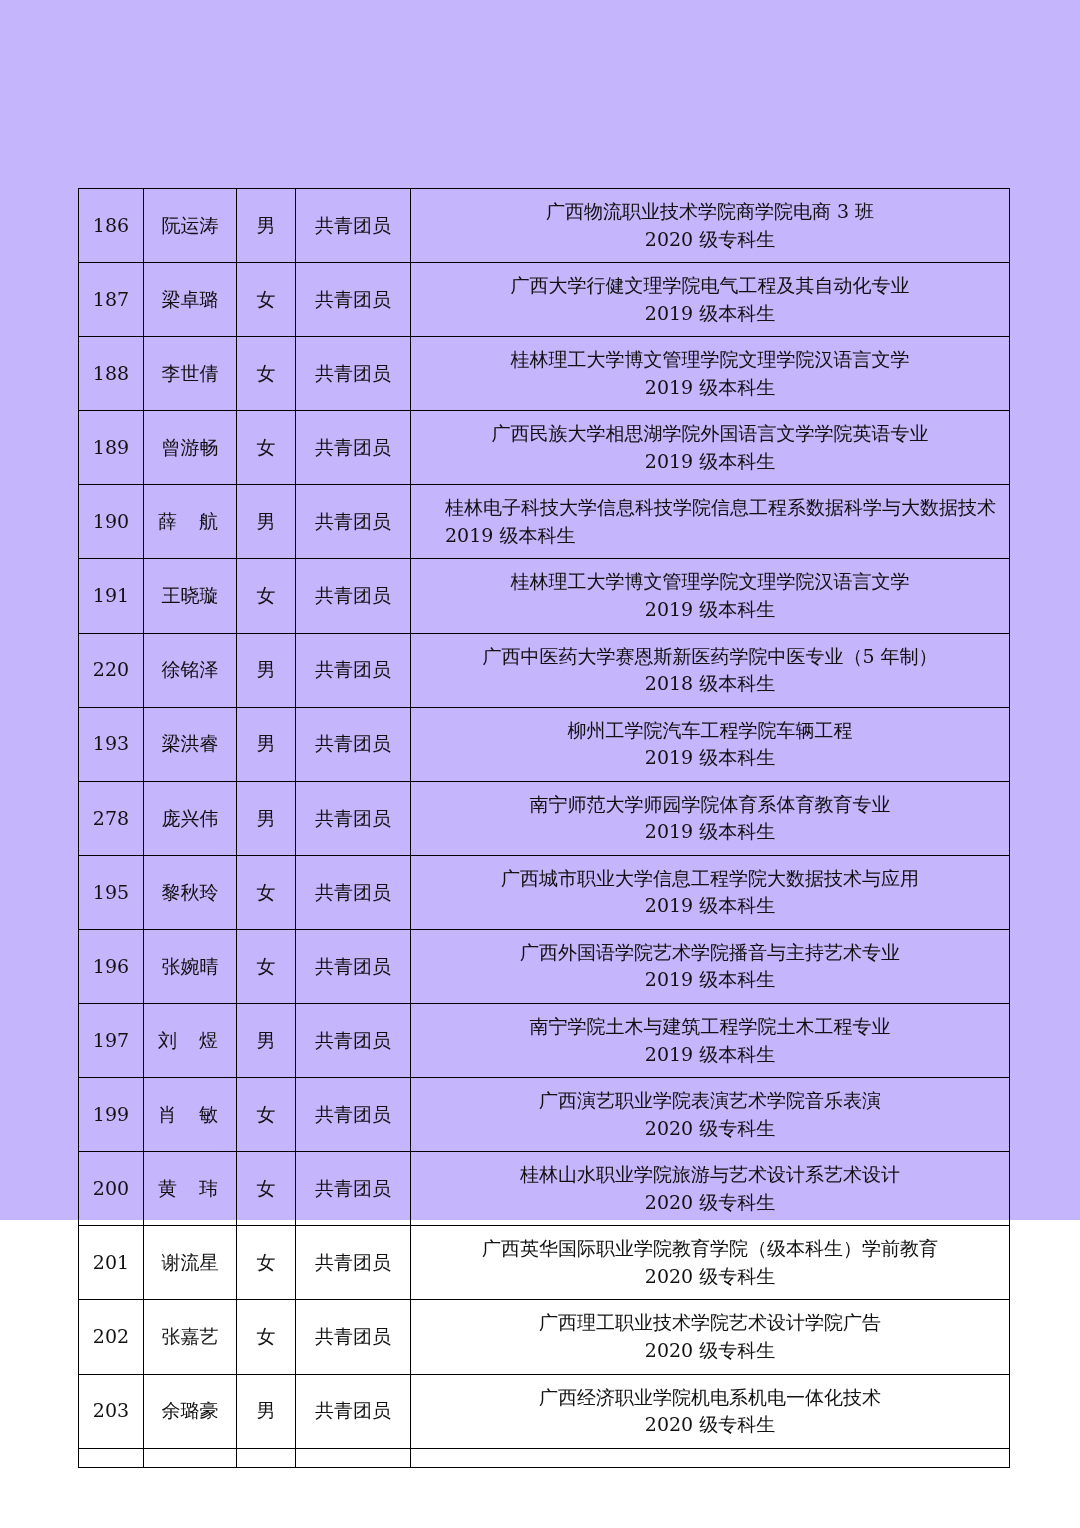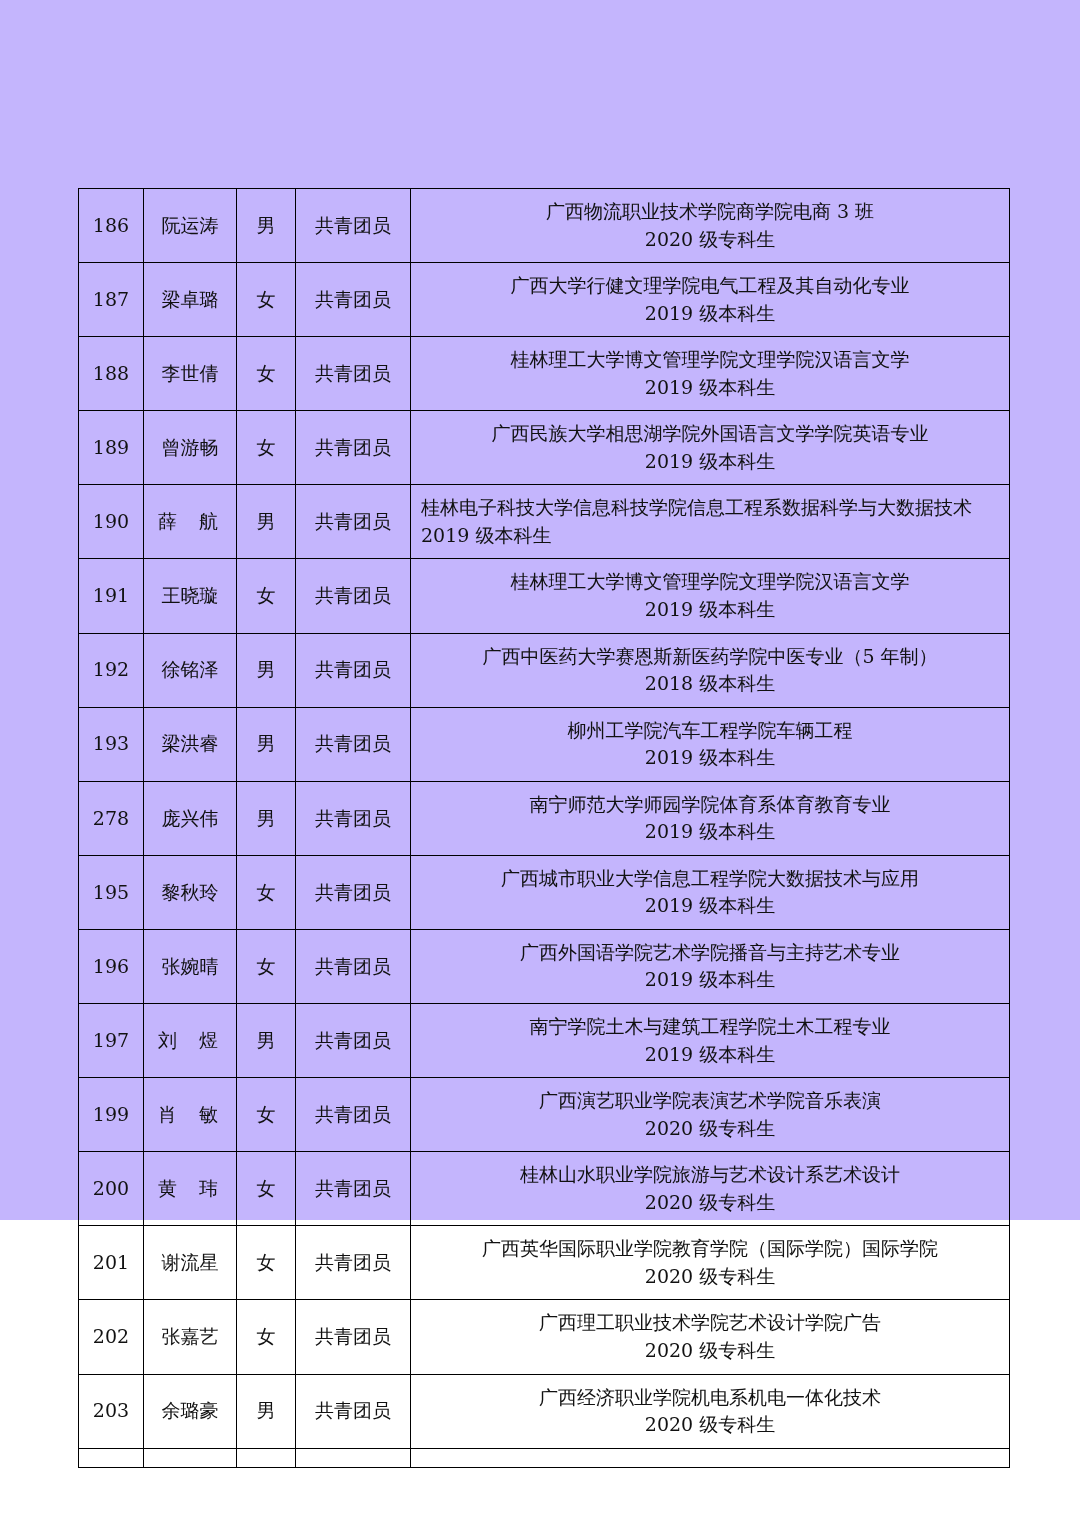--- a/index.html
+++ b/index.html
@@ -61,20 +61,21 @@
   }
   .school-line {
     display: block;
     white-space: nowrap;
   }
   .school-block {
     display: block;
     text-align: justify;
     text-align-last: center;
     white-space: normal;
+    margin-left: 24px;
   }
   .school-wide {
     text-align: left;
     text-align-last: left;
   }
   .grade-line {
     display: block;
     white-space: nowrap;
   }
 </style>
@@ -199,21 +200,21 @@
             </td>
             <td class="col-school">
               <div class="cell-pad-school">
                 <span class="school-line">桂林理工大学博文管理学院文理学院汉语言文学</span>
                 <span class="grade-line">2019 级本科生</span>
               </div>
             </td>
           </tr>
           <tr>
             <td class="col-idx">
-              <div class="cell-pad">192</div>
+              <div class="cell-pad">220</div>
             </td>
             <td class="col-name">
               <div class="cell-pad">徐铭泽</div>
             </td>
             <td class="col-sex">
               <div class="cell-pad">男</div>
             </td>
             <td class="col-pol">
               <div class="cell-pad">共青团员</div>
             </td>
@@ -372,21 +373,21 @@
               <div class="cell-pad">谢流星</div>
             </td>
             <td class="col-sex">
               <div class="cell-pad">女</div>
             </td>
             <td class="col-pol">
               <div class="cell-pad">共青团员</div>
             </td>
             <td class="col-school">
               <div class="cell-pad-school">
-                <span class="school-line">广西英华国际职业学院教育学院（国际学院）国际学院</span>
+                <span class="school-line">广西英华国际职业学院教育学院（级本科生）学前教育</span>
                 <span class="grade-line">2020 级专科生</span>
               </div>
             </td>
           </tr>
           <tr>
             <td class="col-idx">
               <div class="cell-pad">202</div>
             </td>
             <td class="col-name">
               <div class="cell-pad">张嘉艺</div>

